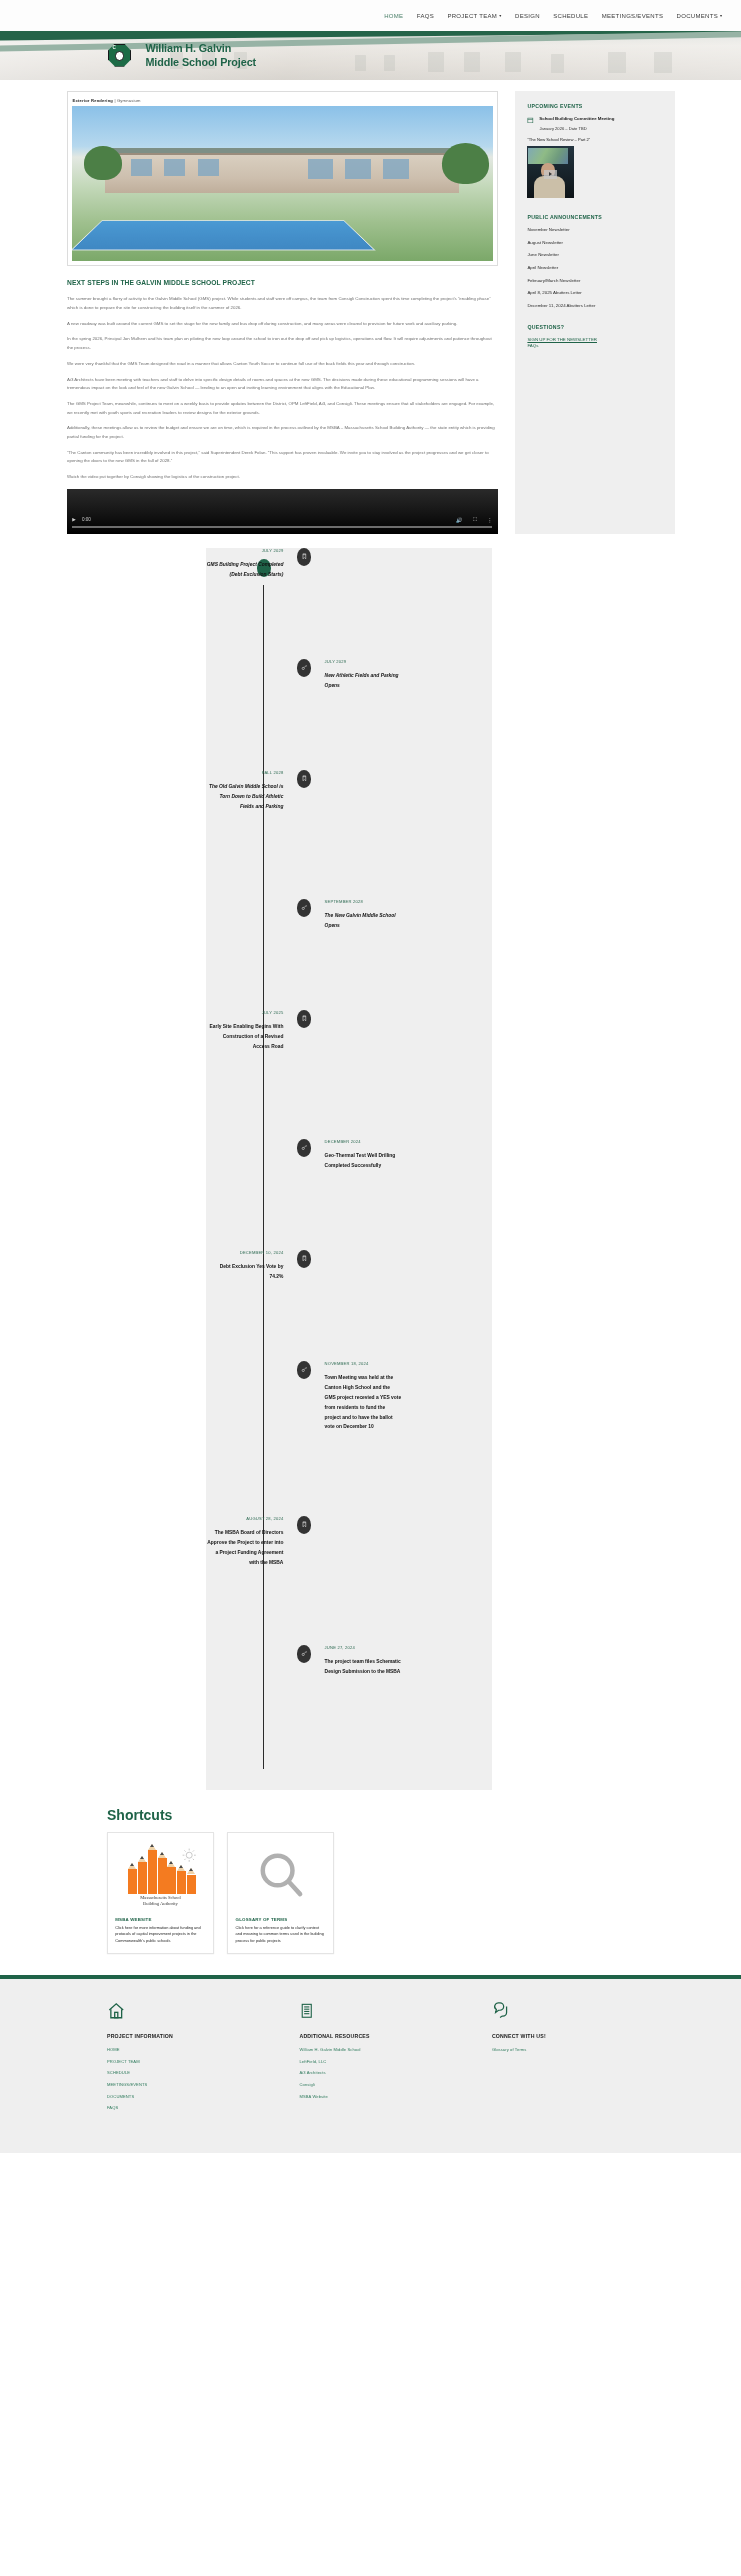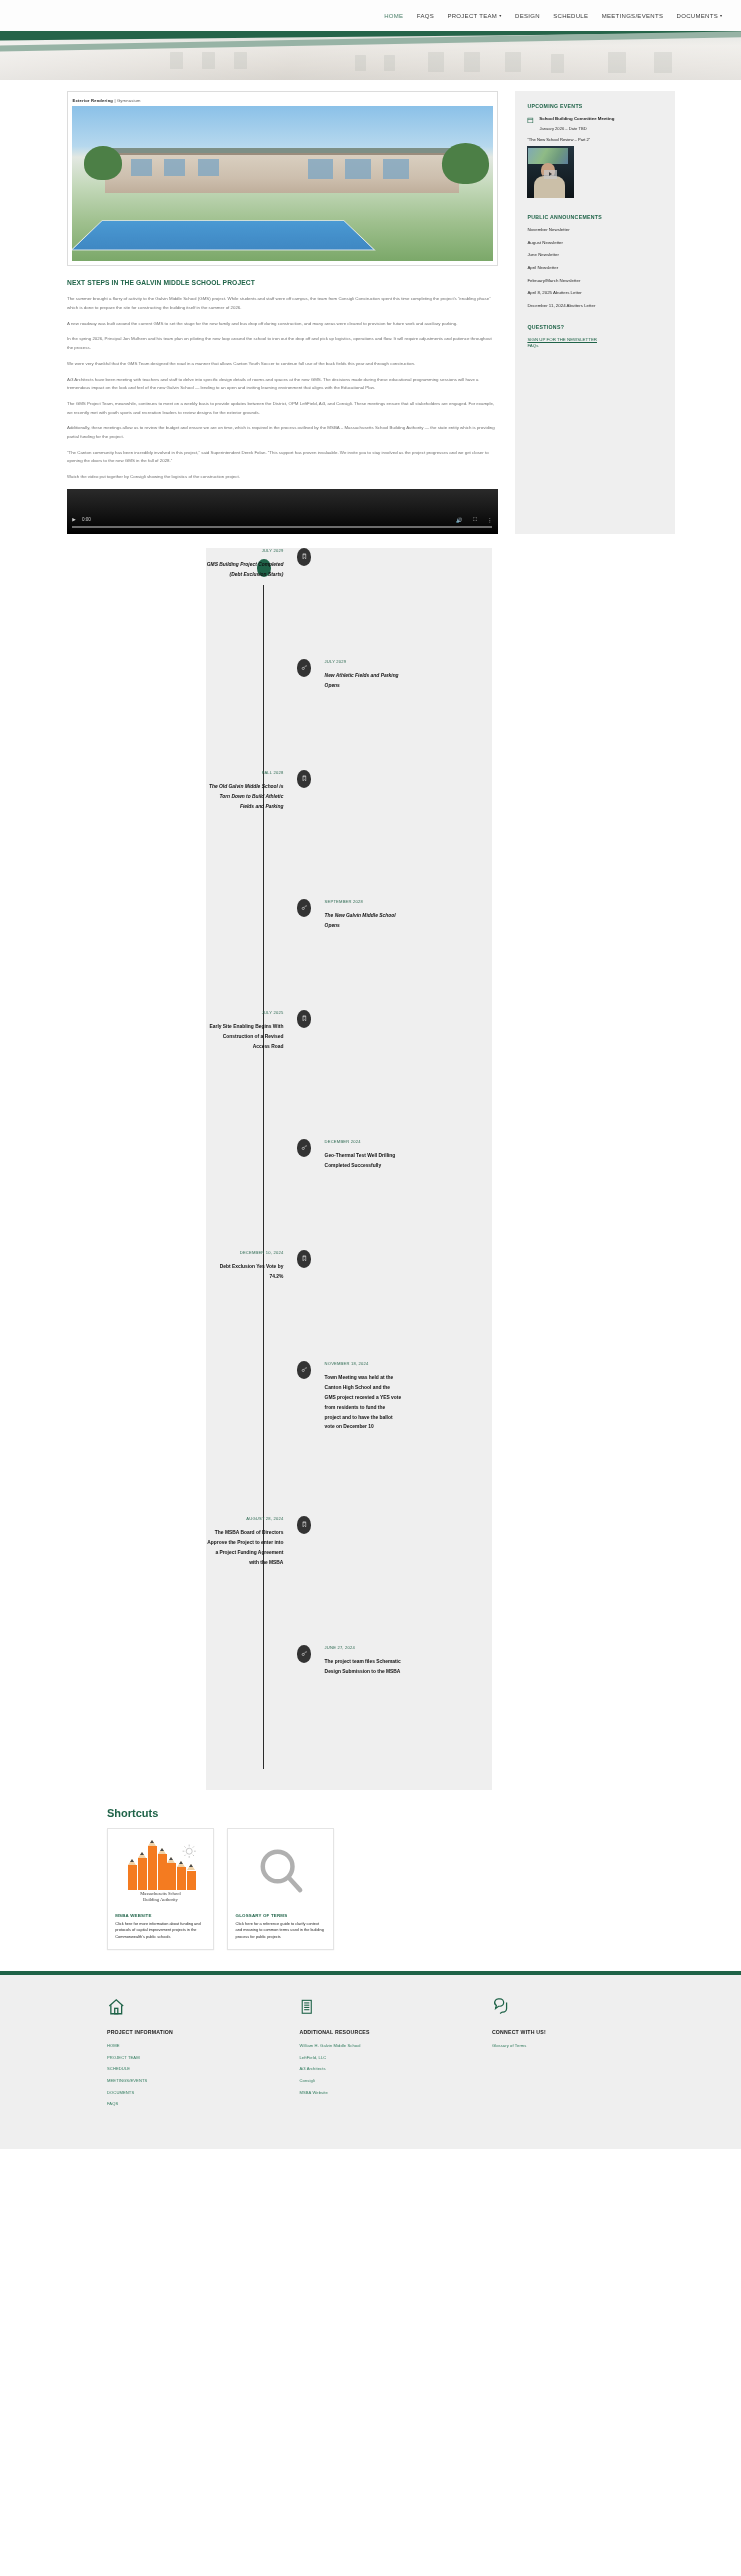--- a/index.html
+++ b/index.html
@@ -222,21 +222,21 @@
   .tl-date { font-size: 4.1px; color:#2d6a52; letter-spacing:0.2px; }
   .tl-text {
     font-size: 4.9px; font-weight:700; font-style: italic; color:#111;
     line-height: 2.0; margin-top: 7.2px; max-width: 77px;
   }
   .tl-text.upright { font-style: normal; }
   .tl-left .tl-text { margin-left: auto; }
 
   
   .shortcuts { width: 608px; margin: 17.5px auto 0; padding-left: 40px; }
-  .sc-title { color:#1f6348; font-size:11px; font-weight:700; margin-bottom: 9.3px; }
+  .sc-title { color:#1f6348; font-size:14px; font-weight:700; margin-bottom: 9.3px; }
   .sc-cards { display:flex; gap: 13.4px; }
   .sc-card {
     width: 107px; background:#fff; border:0.5px solid #e4e4e4;
     box-shadow: 0 0.5px 1.5px rgba(0,0,0,.07);
     padding: 8.2px 7.2px 9.3px;
   }
   .sc-art { height: 68px; display:flex; align-items:center; justify-content:center; }
   .sc-h { color:#1f6348; font-size:4.4px; font-weight:700; letter-spacing:0.2px; margin: 7.2px 0 3.1px; }
   .sc-p { font-size:3.9px; color:#262626; line-height:1.65; }
 
@@ -309,20 +309,31 @@
     <i style="left:384px;top:24px;width:11.3px;height:15.5px"></i>
     <i style="left:428px;top:20.6px;width:15.5px;height:20.6px"></i>
     <i style="left:464px;top:20.6px;width:15.5px;height:20.6px"></i>
     <i style="left:505px;top:20.6px;width:15.5px;height:20.6px"></i>
     <i style="left:551px;top:23px;width:13.4px;height:18.5px"></i>
     <i style="left:608px;top:20.6px;width:17.5px;height:21.6px"></i>
     <i style="left:654px;top:20.6px;width:17.5px;height:21.6px"></i>
   </div>
   <div class="hero-green-band"></div>
   <div class="hero-green-band2"></div>
+  <div class="hero-inner">
+    <div class="logo-shield">
+      <div class="oct"></div>
+      <span class="c-letter">C</span>
+      <div class="ring"></div>
+    </div>
+    <div class="hero-title">
+      <div>William H. Galvin</div>
+      <div>Middle School Project</div>
+    </div>
+  </div>
 </header>
 
 <div class="page-wrap">
   <div class="col-main">
 
     <div class="photo-card">
       <div class="photo-caption">
         <span>Exterior Rendering</span><span class="sub"> | Gymnasium</span>
       </div>
       <div class="photo-img">

